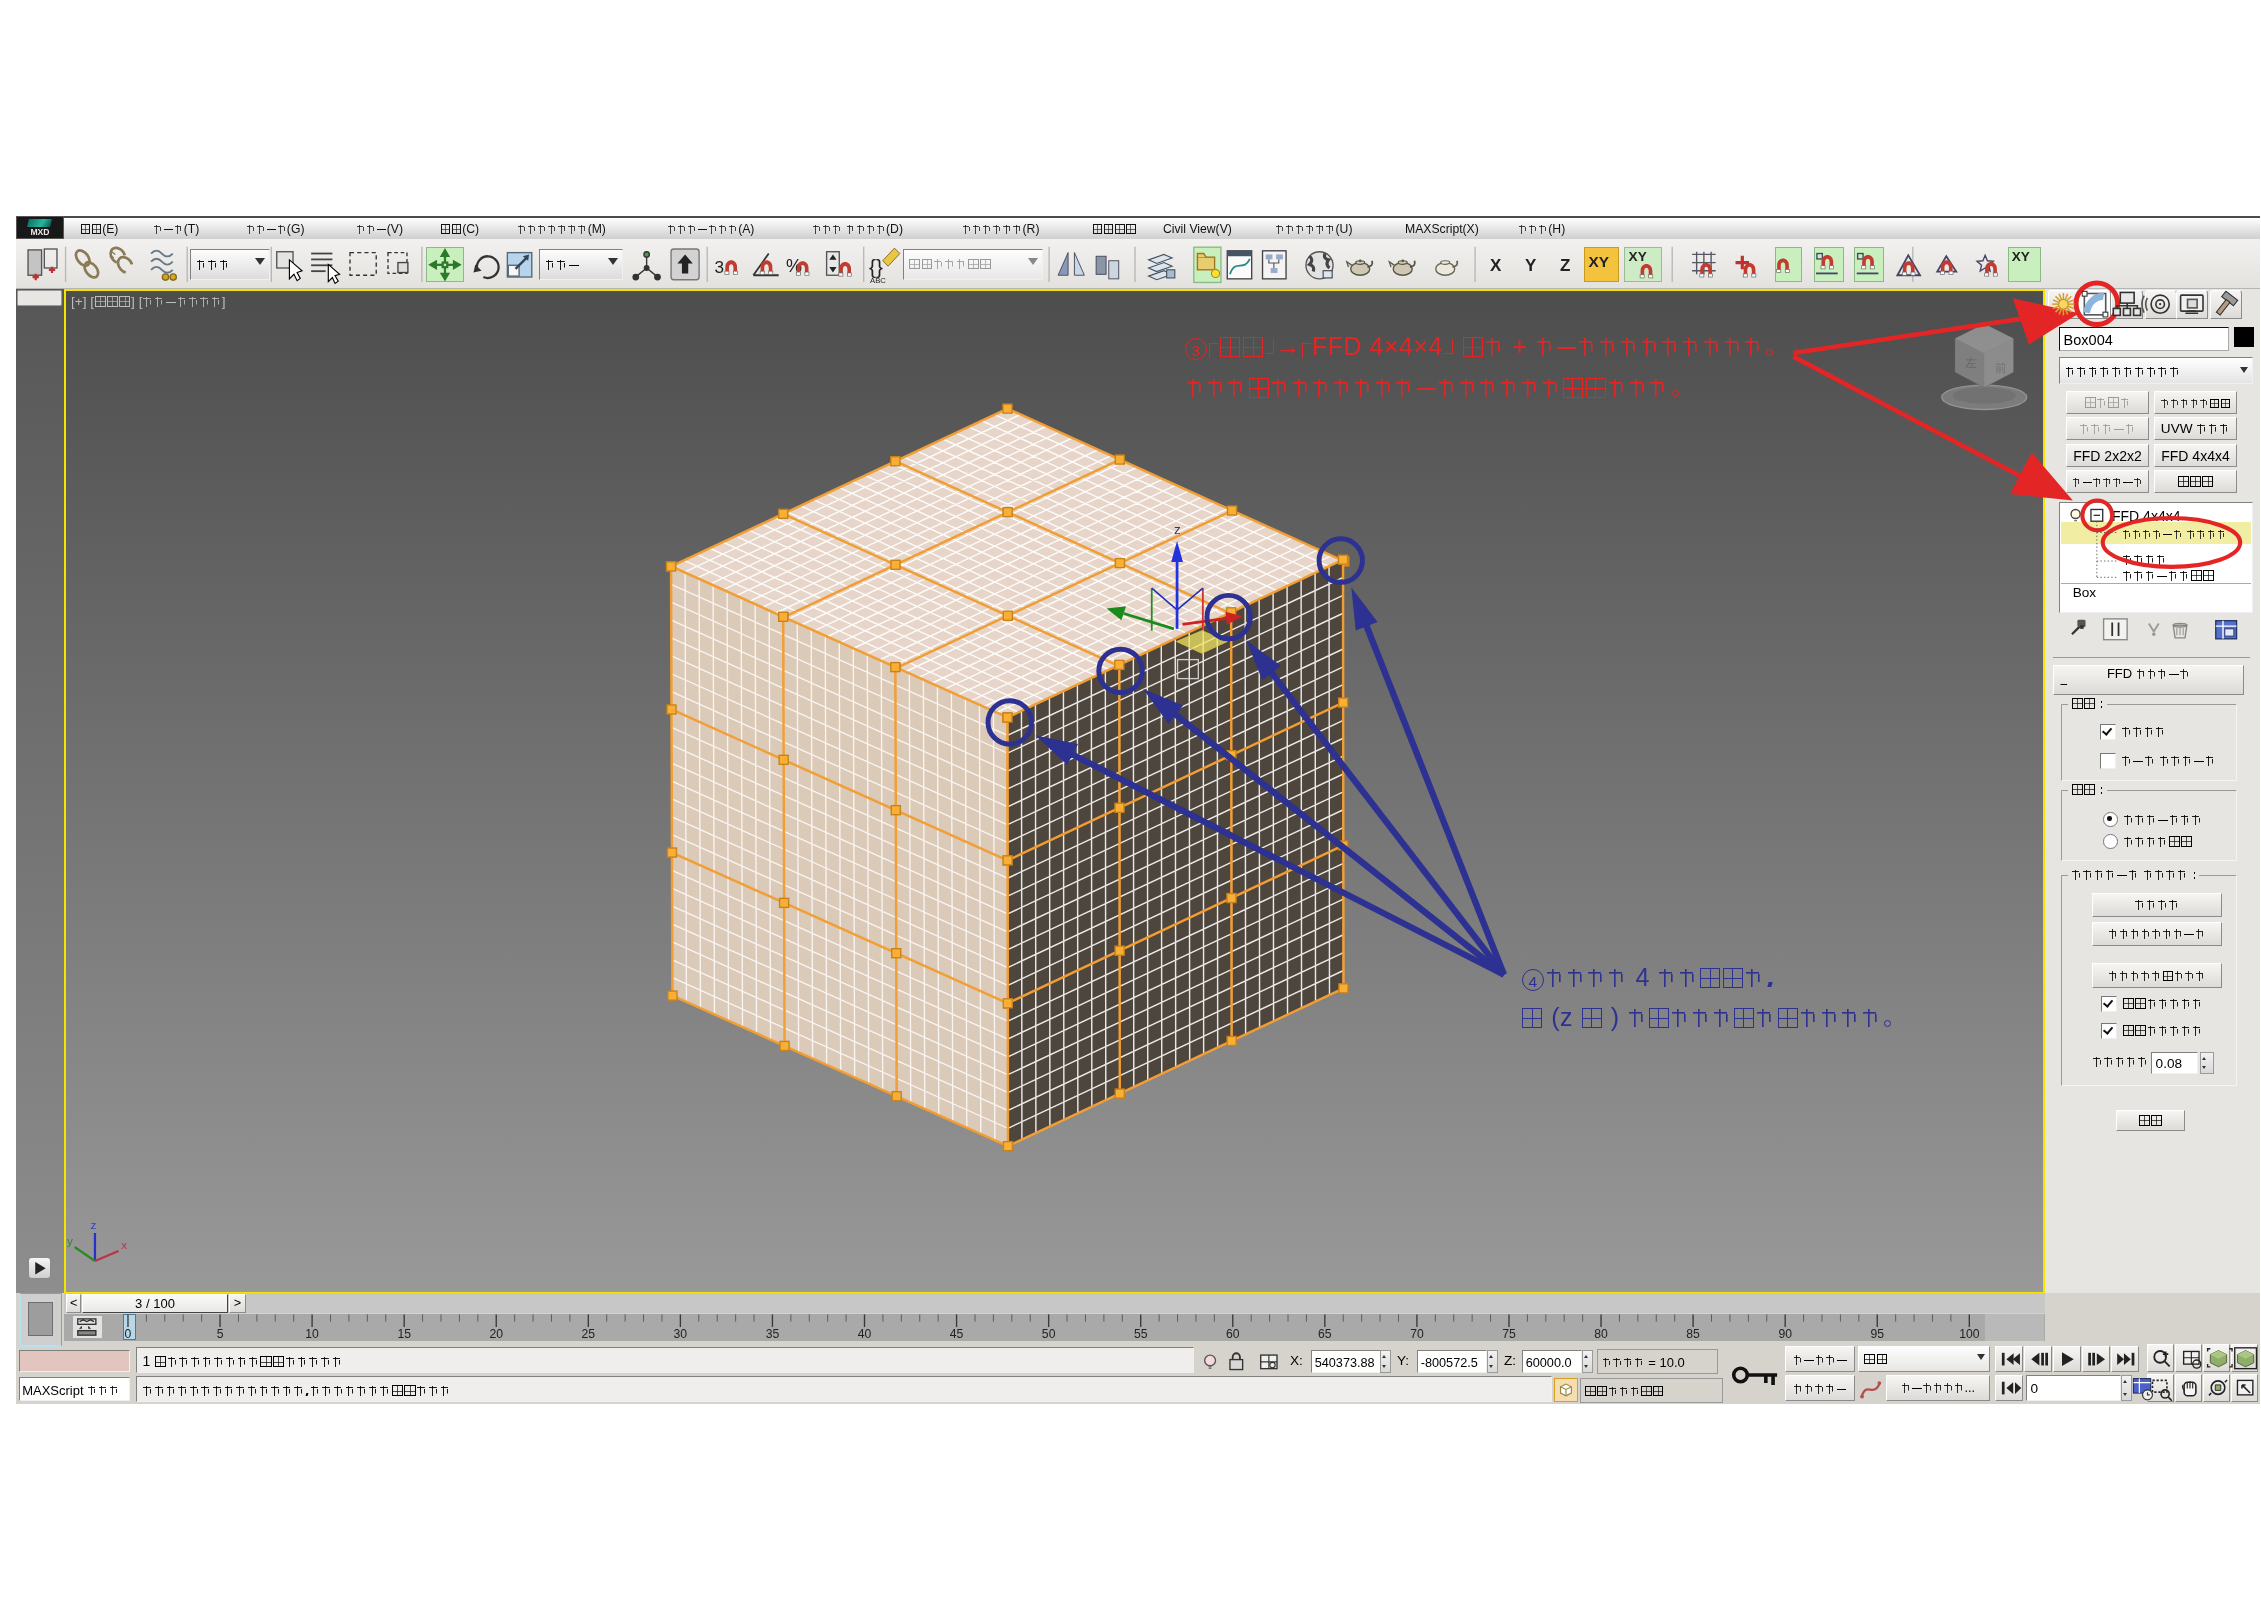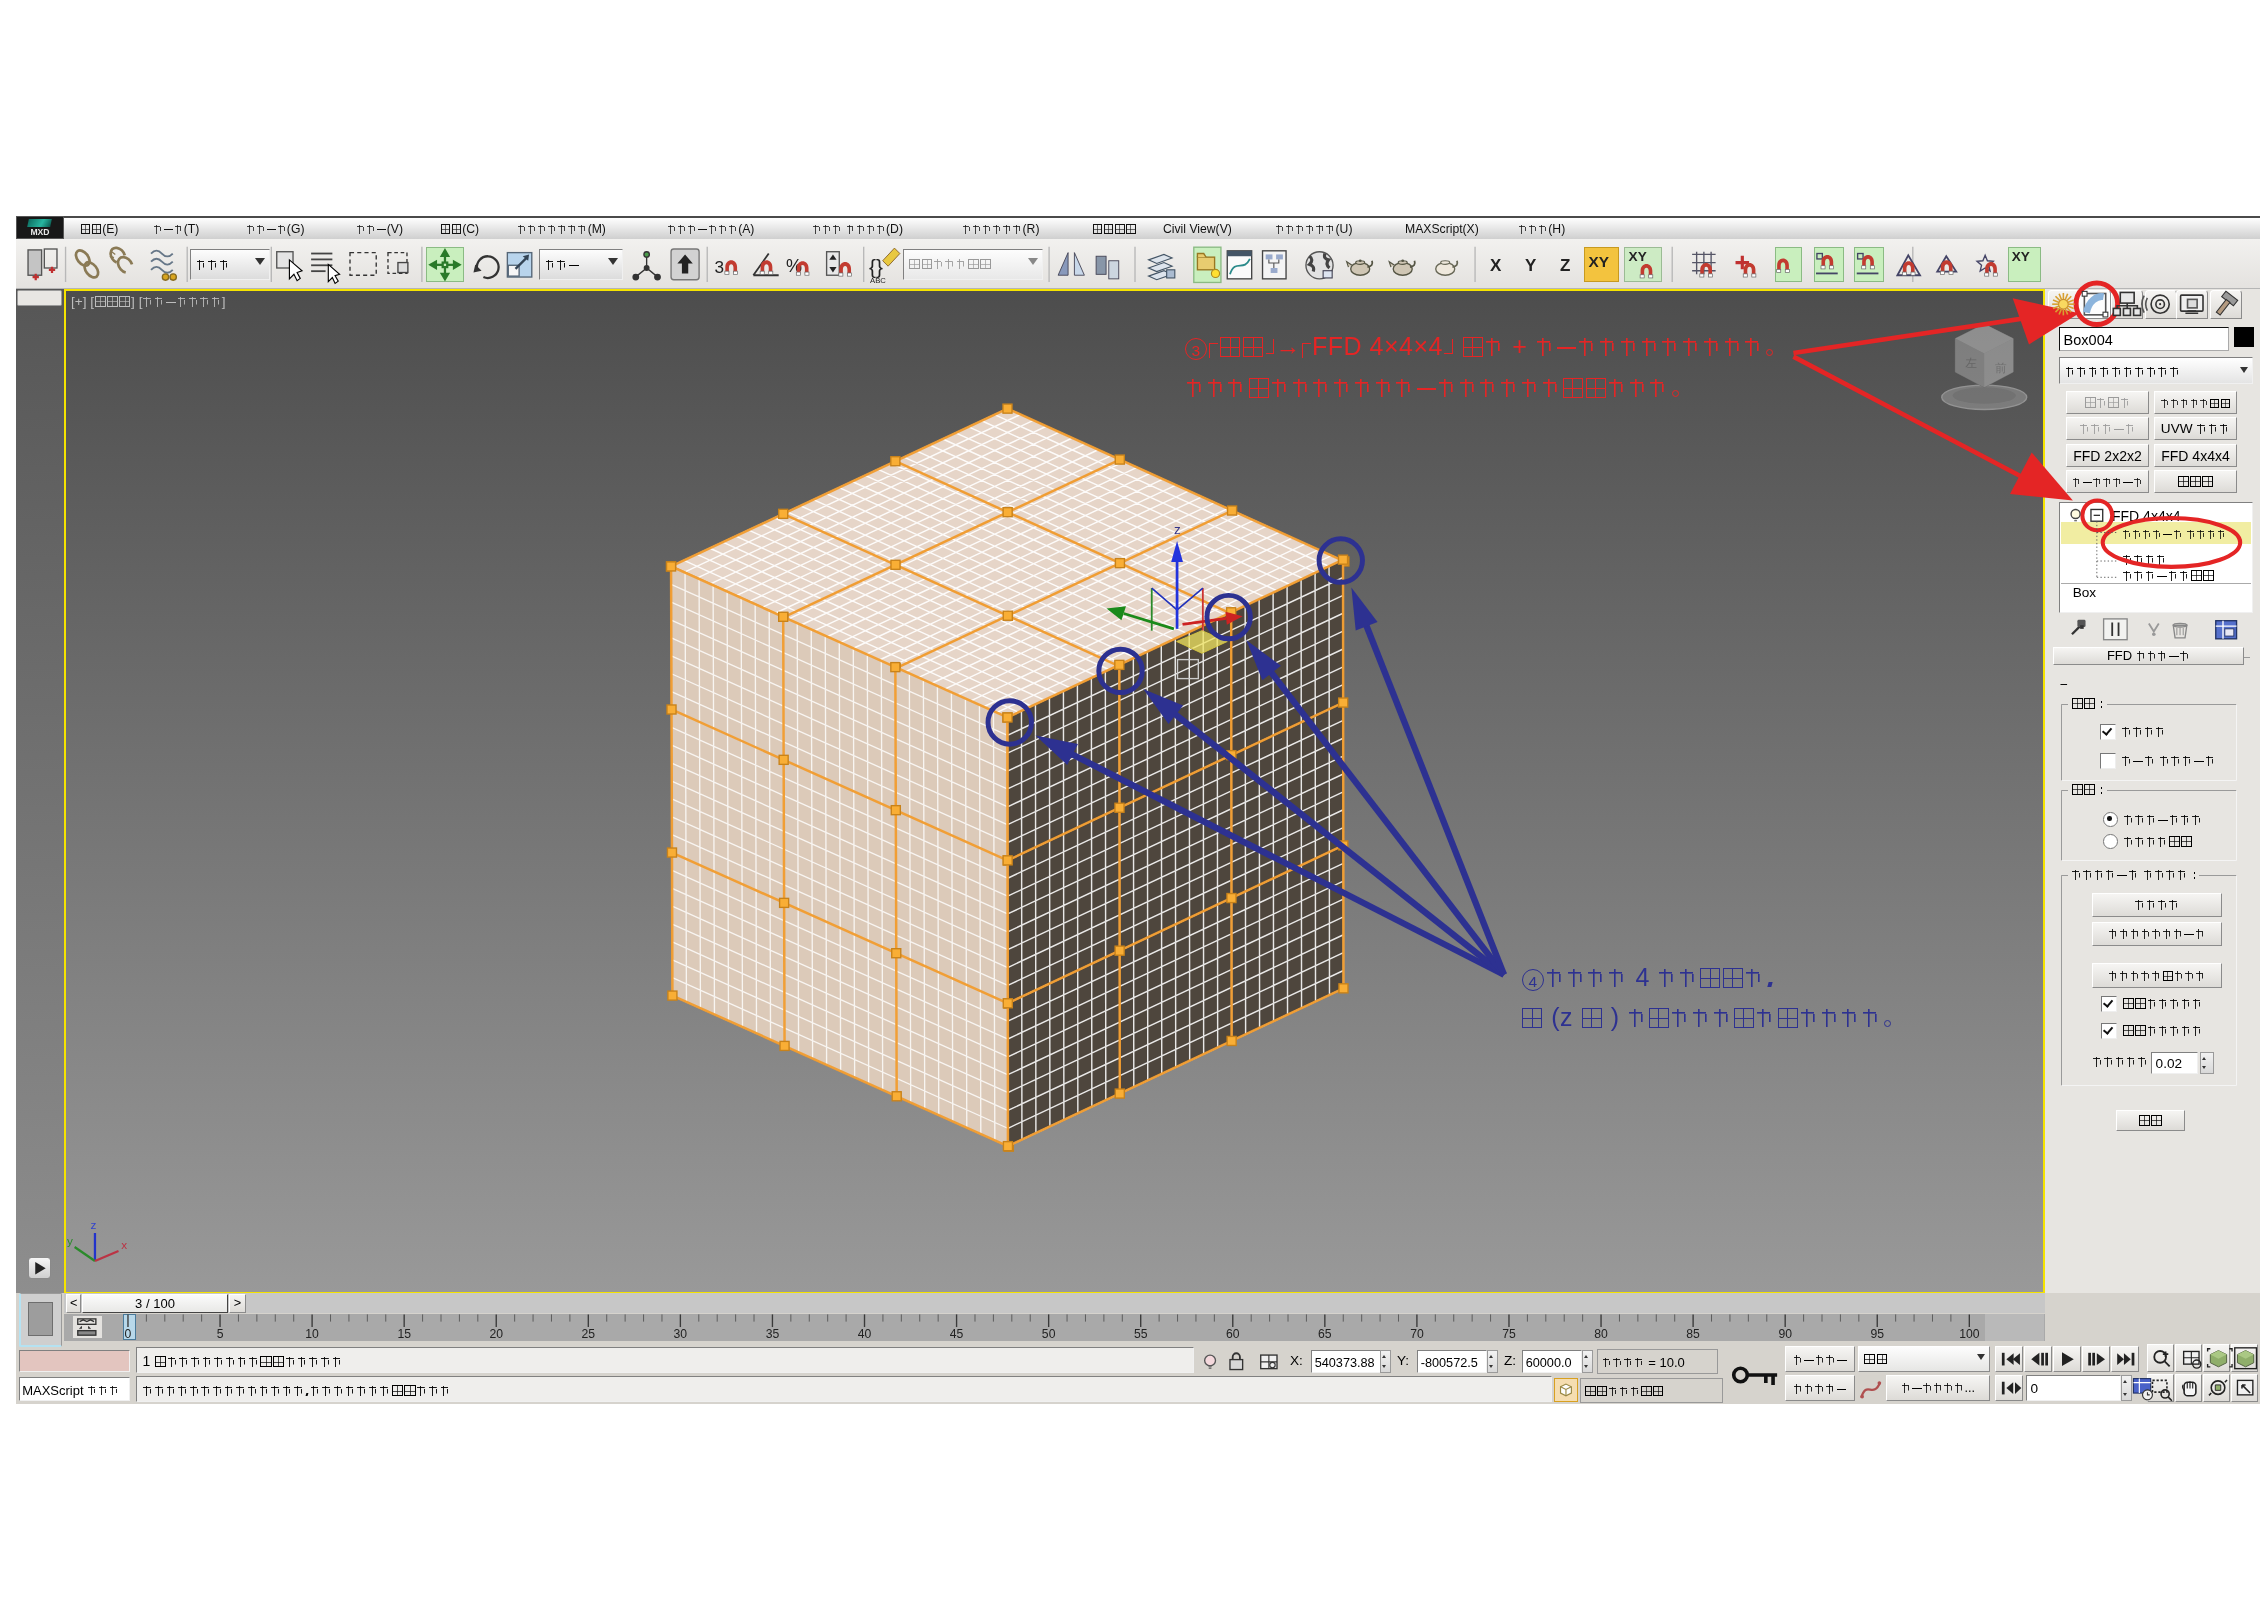--- a/index.html
+++ b/index.html
@@ -125,21 +125,21 @@
 <div class="inset" style="left:2059px;top:502px;width:194px;height:111px;">
  <span style="position:absolute;left:52px;top:5.4px;font-size:14px;">FFD 4x4x4</span>
  <span class="abs" style="left:0.9px;top:19.4px;width:190px;height:22px;background:#f1eda2;"></span>
  <span class="jp" style="position:absolute;left:62px;top:24.4px;font-size:12.2px;"><span class="fka"></span><span class="fka"></span><span class="fka"></span><span class="fka"></span><span class="fkdash"></span><span class="fka"></span> <span class="fka"></span><span class="fka"></span><span class="fka"></span><span class="fka"></span></span>
  <span class="jp" style="position:absolute;left:62px;top:49px;font-size:13.6px;"><span class="fka"></span><span class="fka"></span><span class="fka"></span><span class="fka"></span></span>
  <span class="jp" style="position:absolute;left:62px;top:65px;font-size:13.6px;"><span class="fka"></span><span class="fka"></span><span class="fka"></span><span class="fkdash"></span><span class="fka"></span><span class="fka"></span><span class="fkk"></span><span class="fkk"></span></span>
  <span class="abs" style="left:0.9px;top:80px;width:190px;height:0.9px;background:#aaa;"></span>
       <span style="position:absolute;left:12.7px;top:82px;font-size:13.6px;">Box</span>
 </div>
 <div class="abs" style="left:2053px;top:657px;width:197px;height:1.4px;background:#9a9a9a;"></div>
-<div class="btn jp" style="left:2053px;top:647px;width:191px;height:18px;font-size:13px;line-height:16.7px;">FFD <span class="fka"></span><span class="fka"></span><span class="fka"></span><span class="fkdash"></span><span class="fka"></span></div>
+<div class="btn jp" style="left:2053px;top:665px;width:191px;height:30px;font-size:13px;line-height:16.7px;">FFD <span class="fka"></span><span class="fka"></span><span class="fka"></span><span class="fkdash"></span><span class="fka"></span></div>
 <div class="t30" style="left:2060px;top:677px;">−</div>
 <div class="grp" style="left:2061px;top:704px;width:176px;height:77px;">
       <span class="grplab jp"><span class="fkk"></span><span class="fkk"></span> <span class="fkcolon"></span></span>
     </div>
 <div class="cb chk" style="left:2100px;top:724px;"></div>
     <div class="t30 jp" style="left:2121px;top:724px;"><span class="fka"></span><span class="fka"></span><span class="fka"></span><span class="fka"></span></div>
 <div class="cb" style="left:2100px;top:753px;"></div>
     <div class="t30 jp" style="left:2121px;top:753px;"><span class="fka"></span><span class="fkdash"></span><span class="fka"></span> <span class="fka"></span><span class="fka"></span><span class="fka"></span><span class="fkdash"></span><span class="fka"></span></div>
 <div class="grp" style="left:2061px;top:790px;width:176px;height:71px;">
       <span class="grplab jp"><span class="fkk"></span><span class="fkk"></span> <span class="fkcolon"></span></span>
@@ -155,21 +155,21 @@
     </div>
 <div class="btn jp" style="left:2092px;top:893px;width:130px;height:24px;font-size:13.6px;line-height:22.6px;"><span class="fka"></span><span class="fka"></span><span class="fka"></span><span class="fka"></span></div>
 <div class="btn jp" style="left:2092px;top:922px;width:130px;height:24px;font-size:13px;line-height:22.6px;"><span class="fka"></span><span class="fka"></span><span class="fka"></span><span class="fka"></span><span class="fka"></span><span class="fka"></span><span class="fka"></span><span class="fkdash"></span><span class="fka"></span></div>
 <div class="btn jp" style="left:2092px;top:963px;width:130px;height:25px;font-size:13px;line-height:24px;"><span class="fka"></span><span class="fka"></span><span class="fka"></span><span class="fka"></span><span class="fka"></span><span class="fkk"></span><span class="fka"></span><span class="fka"></span><span class="fka"></span></div>
 <div class="cb chk" style="left:2101px;top:996px;"></div>
     <div class="t30 jp" style="left:2122px;top:996px;"><span class="fkk"></span><span class="fkk"></span><span class="fka"></span><span class="fka"></span><span class="fka"></span><span class="fka"></span><span class="fka"></span></div>
 <div class="cb chk" style="left:2101px;top:1023px;"></div>
     <div class="t30 jp" style="left:2122px;top:1023px;"><span class="fkk"></span><span class="fkk"></span><span class="fka"></span><span class="fka"></span><span class="fka"></span><span class="fka"></span><span class="fka"></span></div>
 <div class="t30 jp" style="left:2092px;top:1054px;"><span class="fka"></span><span class="fka"></span><span class="fka"></span><span class="fka"></span><span class="fka"></span> <span class="fkcolon"></span></div>
 <div class="inset" style="left:2151px;top:1052px;width:47px;height:22px;">
-      <span style="position:absolute;left:3.6px;top:2.7px;font-size:13.6px;">0.02</span>
+      <span style="position:absolute;left:3.6px;top:2.7px;font-size:13.6px;">0.08</span>
     </div>
 <div class="spin" style="left:2200px;top:1052px;width:13.6px;height:22px;"></div>
 <div class="btn jp" style="left:2116px;top:1110px;width:69px;height:21px;font-size:13.6px;line-height:19.4px;"><span class="fkk"></span><span class="fkk"></span></div>
 </div>
 <div id="botwidgets">
 <div class="abs" style="left:64px;top:1293px;width:1981px;height:20.4px;background:#c7c7c7;"></div>
 <div class="abs" style="left:64px;top:1314px;width:1981px;height:27px;background:#a9a9a9;"></div>
 <div class="abs" style="left:1985px;top:1314px;width:59px;height:27px;background:#b9b9b9;"></div>
 <div class="btn" style="left:66px;top:1294px;width:15.4px;height:18.5px;font-size:12.7px;line-height:17px;">&lt;</div>
 <div class="btn" style="left:82px;top:1294px;width:146px;height:18.5px;background:linear-gradient(#fbfbfb,#e8e8e6);border-color:#fff #444 #444 #fff;font-size:13px;line-height:17px;">3 / 100</div>

